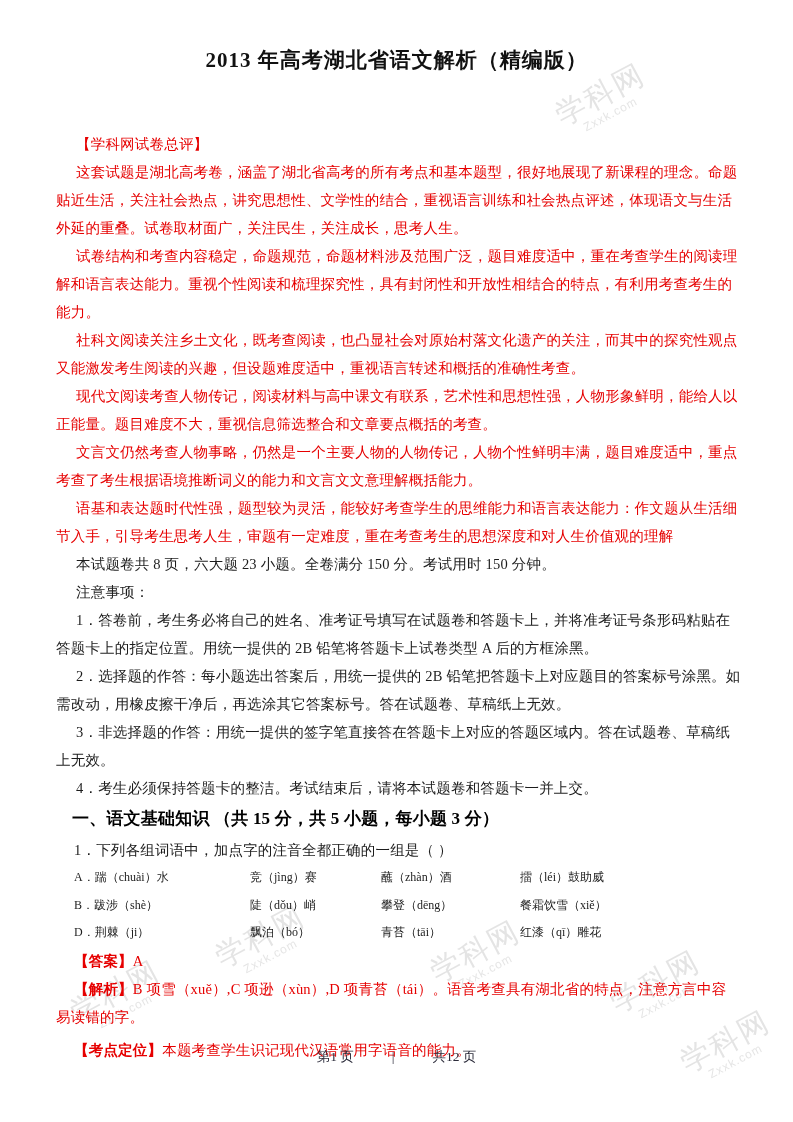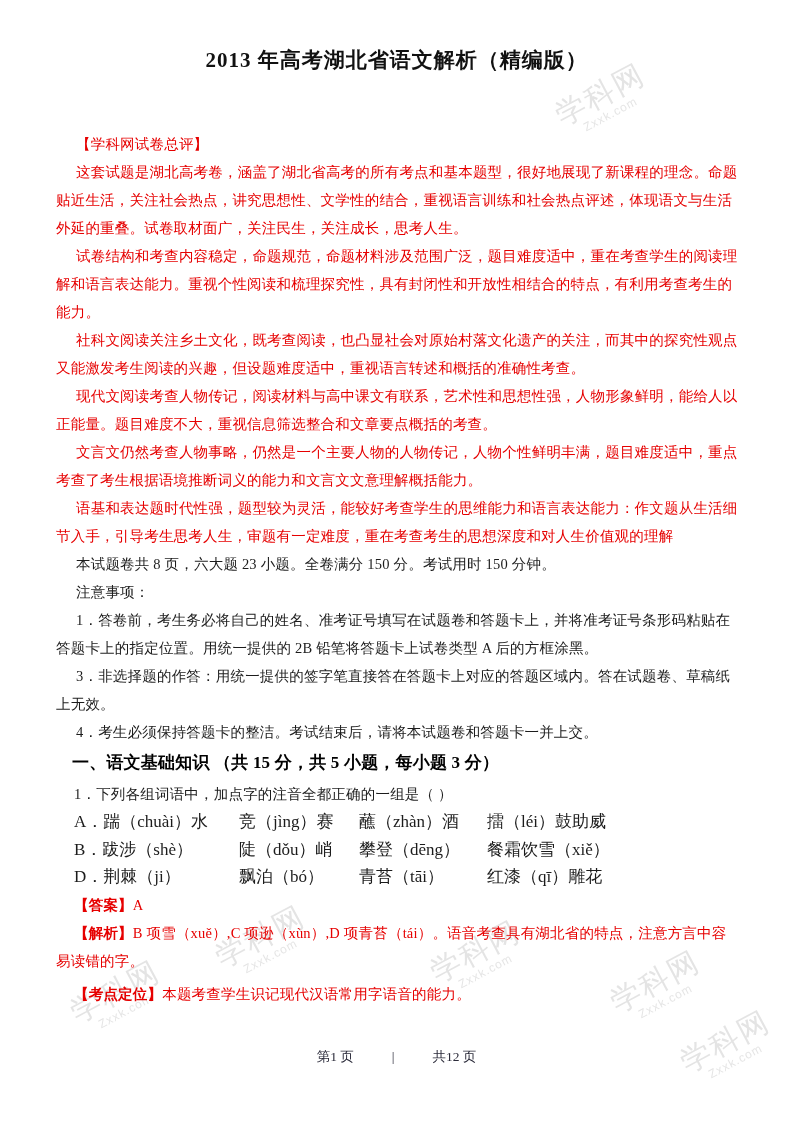--- a/index.html
+++ b/index.html
@@ -37,22 +37,23 @@
     text-indent:16px;
     color:#000;
   }
   .q-stem{text-indent:18px;}
   .options{
     margin-left:18px;
   }
   .option-row{
     display:grid;
     grid-template-columns:165px 120px 128px 1fr;
-    font-size:17px;
+    font-size:12px;
     line-height:27.5px;
+    gap:11px;
   }
   .option-row .opt-first{white-space:nowrap;}
   .answer-line,.analysis-line,.kaodian-line{text-indent:18px;}
   .kaodian-line{margin-top:5px;}
   .label-bracket{font-weight:bold;margin-top:29px;}
   .footer{
     position:absolute;
     left:0;right:0;
     bottom:56px;
     text-align:center;
@@ -115,20 +116,21 @@
     <p class="red indent">这套试题是湖北高考卷，涵盖了湖北省高考的所有考点和基本题型，很好地展现了新课程的理念。命题贴近生活，关注社会热点，讲究思想性、文学性的结合，重视语言训练和社会热点评述，体现语文与生活外延的重叠。试卷取材面广，关注民生，关注成长，思考人生。</p>
     <p class="red indent">试卷结构和考查内容稳定，命题规范，命题材料涉及范围广泛，题目难度适中，重在考查学生的阅读理解和语言表达能力。重视个性阅读和梳理探究性，具有封闭性和开放性相结合的特点，有利用考查考生的能力。</p>
     <p class="red indent">社科文阅读关注乡土文化，既考查阅读，也凸显社会对原始村落文化遗产的关注，而其中的探究性观点又能激发考生阅读的兴趣，但设题难度适中，重视语言转述和概括的准确性考查。</p>
     <p class="red indent">现代文阅读考查人物传记，阅读材料与高中课文有联系，艺术性和思想性强，人物形象鲜明，能给人以正能量。题目难度不大，重视信息筛选整合和文章要点概括的考查。</p>
     <p class="red indent">文言文仍然考查人物事略，仍然是一个主要人物的人物传记，人物个性鲜明丰满，题目难度适中，重点考查了考生根据语境推断词义的能力和文言文文意理解概括能力。</p>
     <p class="red indent">语基和表达题时代性强，题型较为灵活，能较好考查学生的思维能力和语言表达能力：作文题从生活细节入手，引导考生思考人生，审题有一定难度，重在考查考生的思想深度和对人生价值观的理解</p>
 
     <p class="indent exam-summary">本试题卷共 8 页，六大题 23 小题。全卷满分 150 分。考试用时 150 分钟。</p>
     <p class="indent">注意事项：</p>
     <p class="indent">1．答卷前，考生务必将自己的姓名、准考证号填写在试题卷和答题卡上，并将准考证号条形码粘贴在答题卡上的指定位置。用统一提供的 2B 铅笔将答题卡上试卷类型 A 后的方框涂黑。</p>
+    <p class="indent">2．选择题的作答：每小题选出答案后，用统一提供的 2B 铅笔把答题卡上对应题目的答案标号涂黑。如需改动，用橡皮擦干净后，再选涂其它答案标号。答在试题卷、草稿纸上无效。</p>
     <p class="indent">3．非选择题的作答：用统一提供的签字笔直接答在答题卡上对应的答题区域内。答在试题卷、草稿纸上无效。</p>
     <p class="indent">4．考生必须保持答题卡的整洁。考试结束后，请将本试题卷和答题卡一并上交。</p>
 
     <p class="section-heading">一、语文基础知识 （共 15 分，共 5 小题，每小题 3 分）</p>
     <p class="q-stem">1．下列各组词语中，加点字的注音全都正确的一组是（      ）</p>
 
     <div class="options">
       <div class="option-row">
         <span class="opt-first"><span>A．</span><span>踹（chuài）水</span></span>
         <span>竞（jìng）赛</span>

